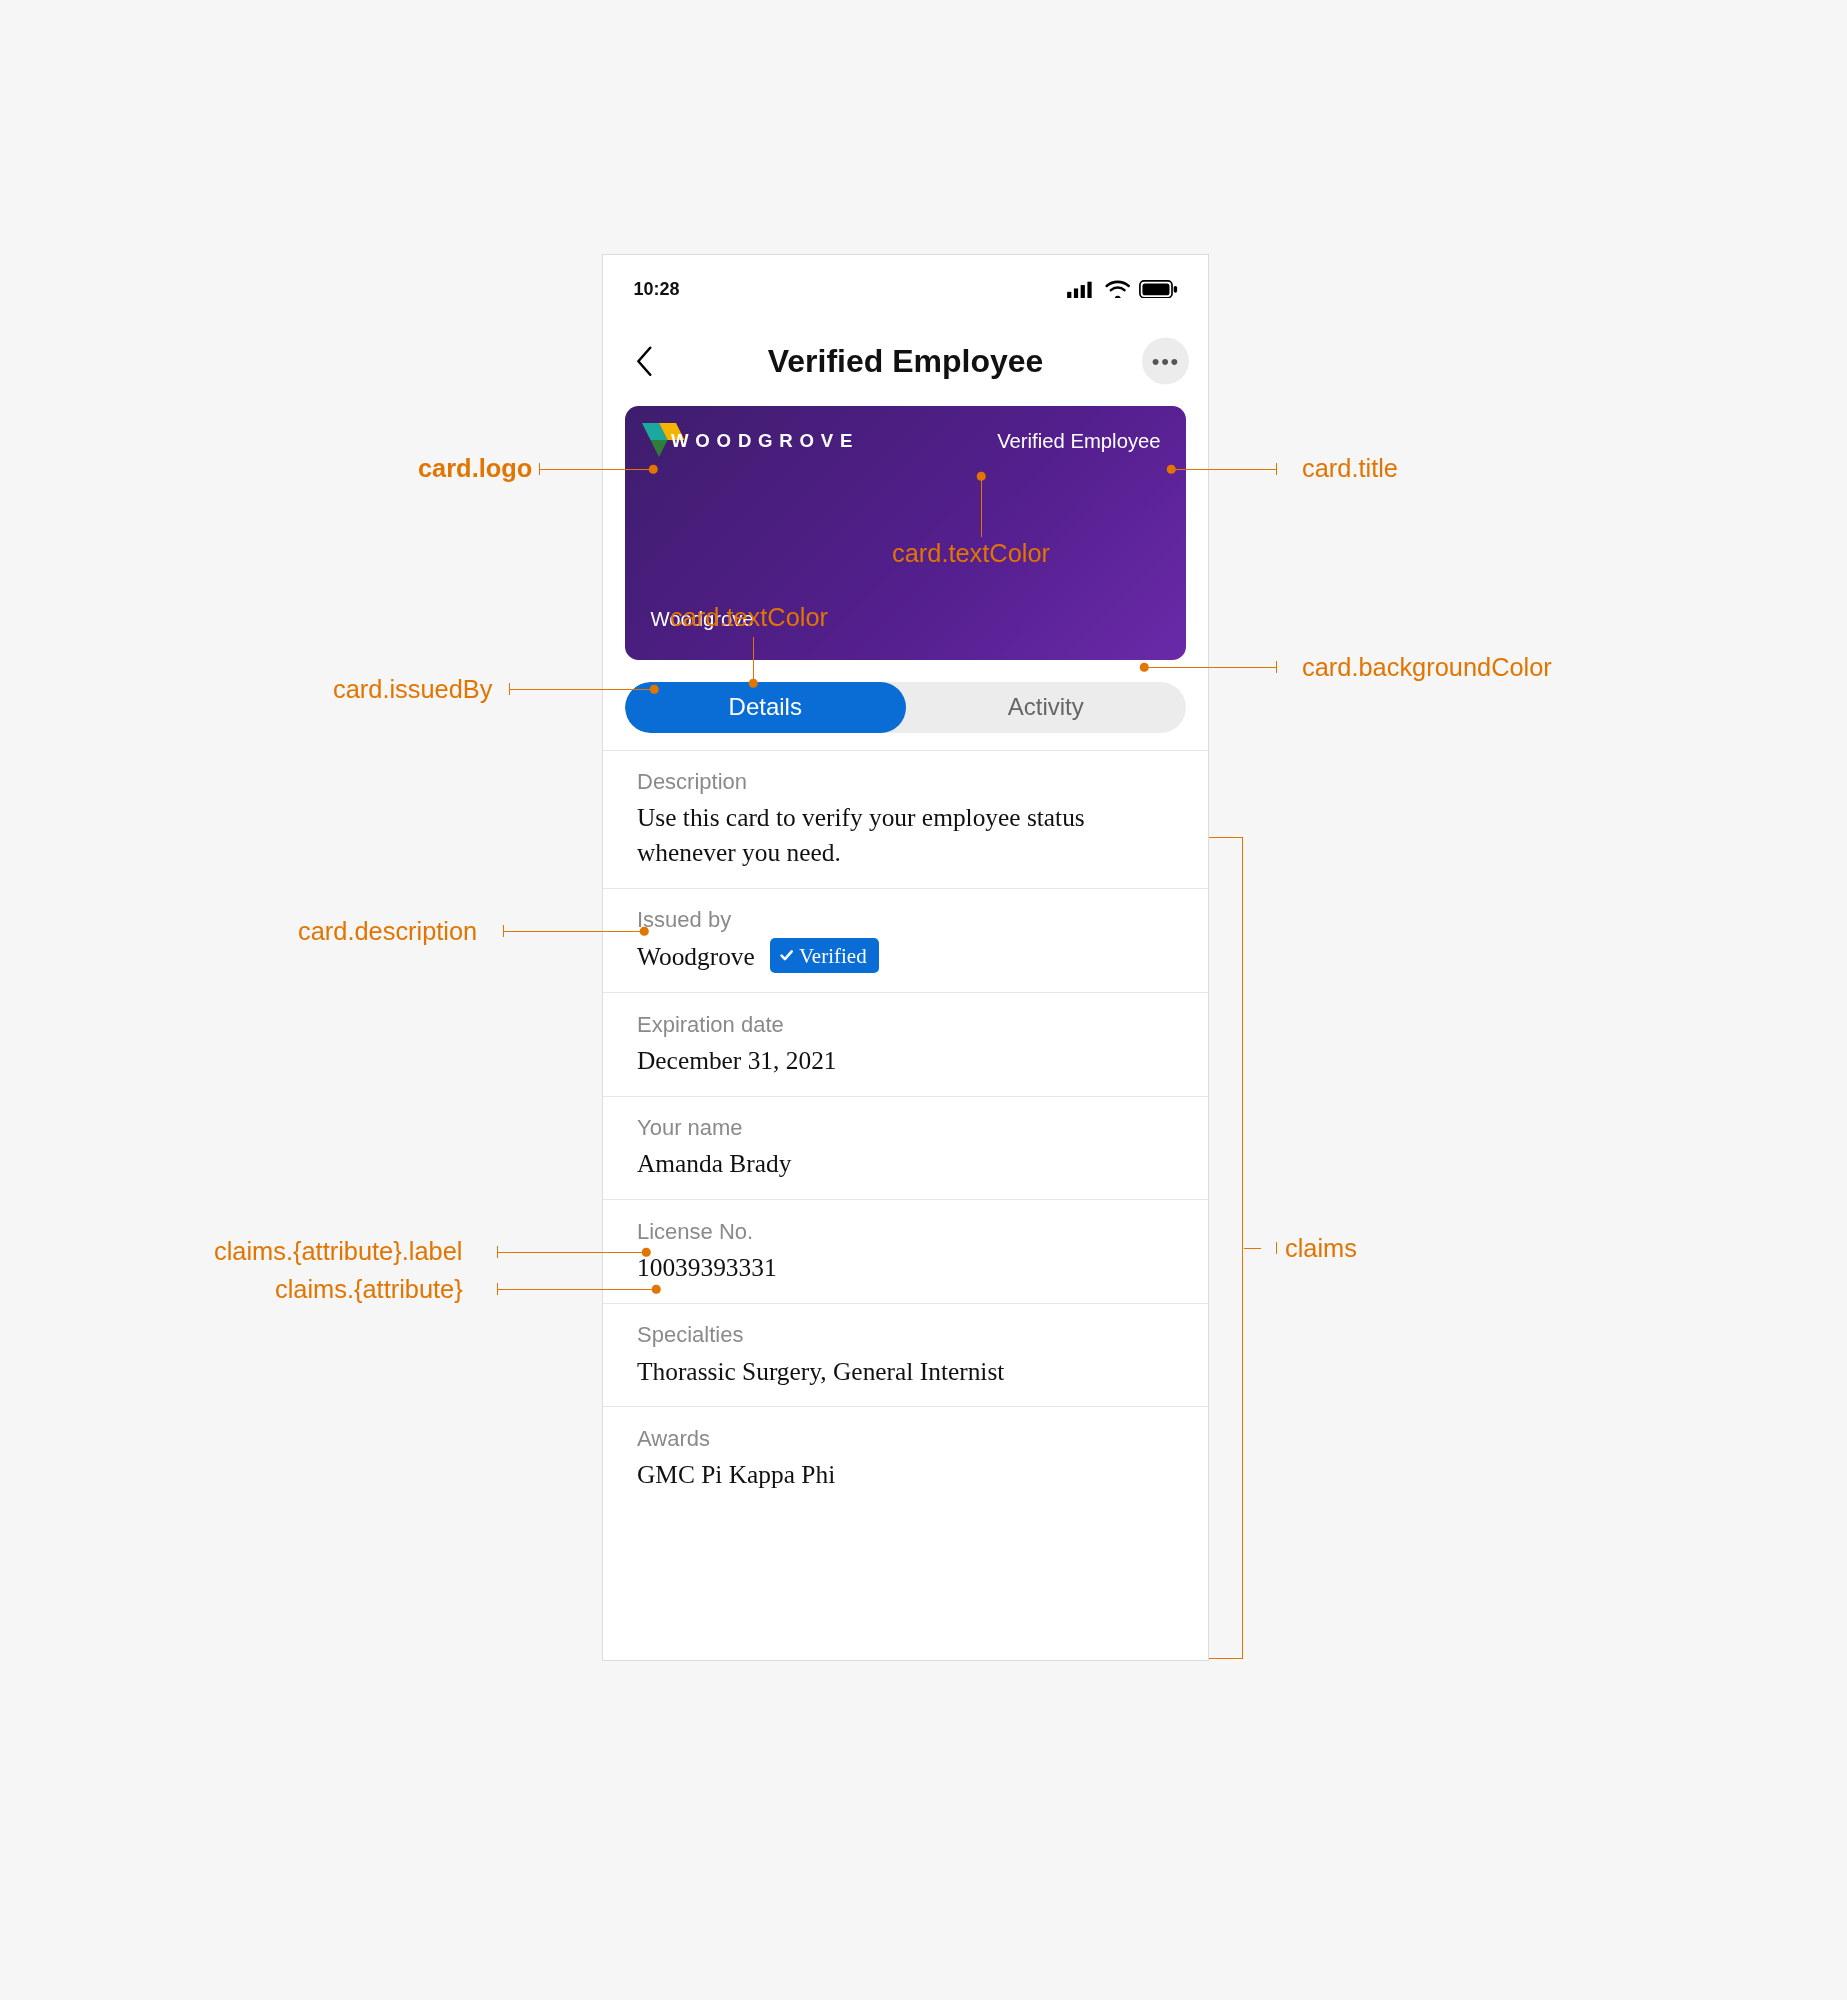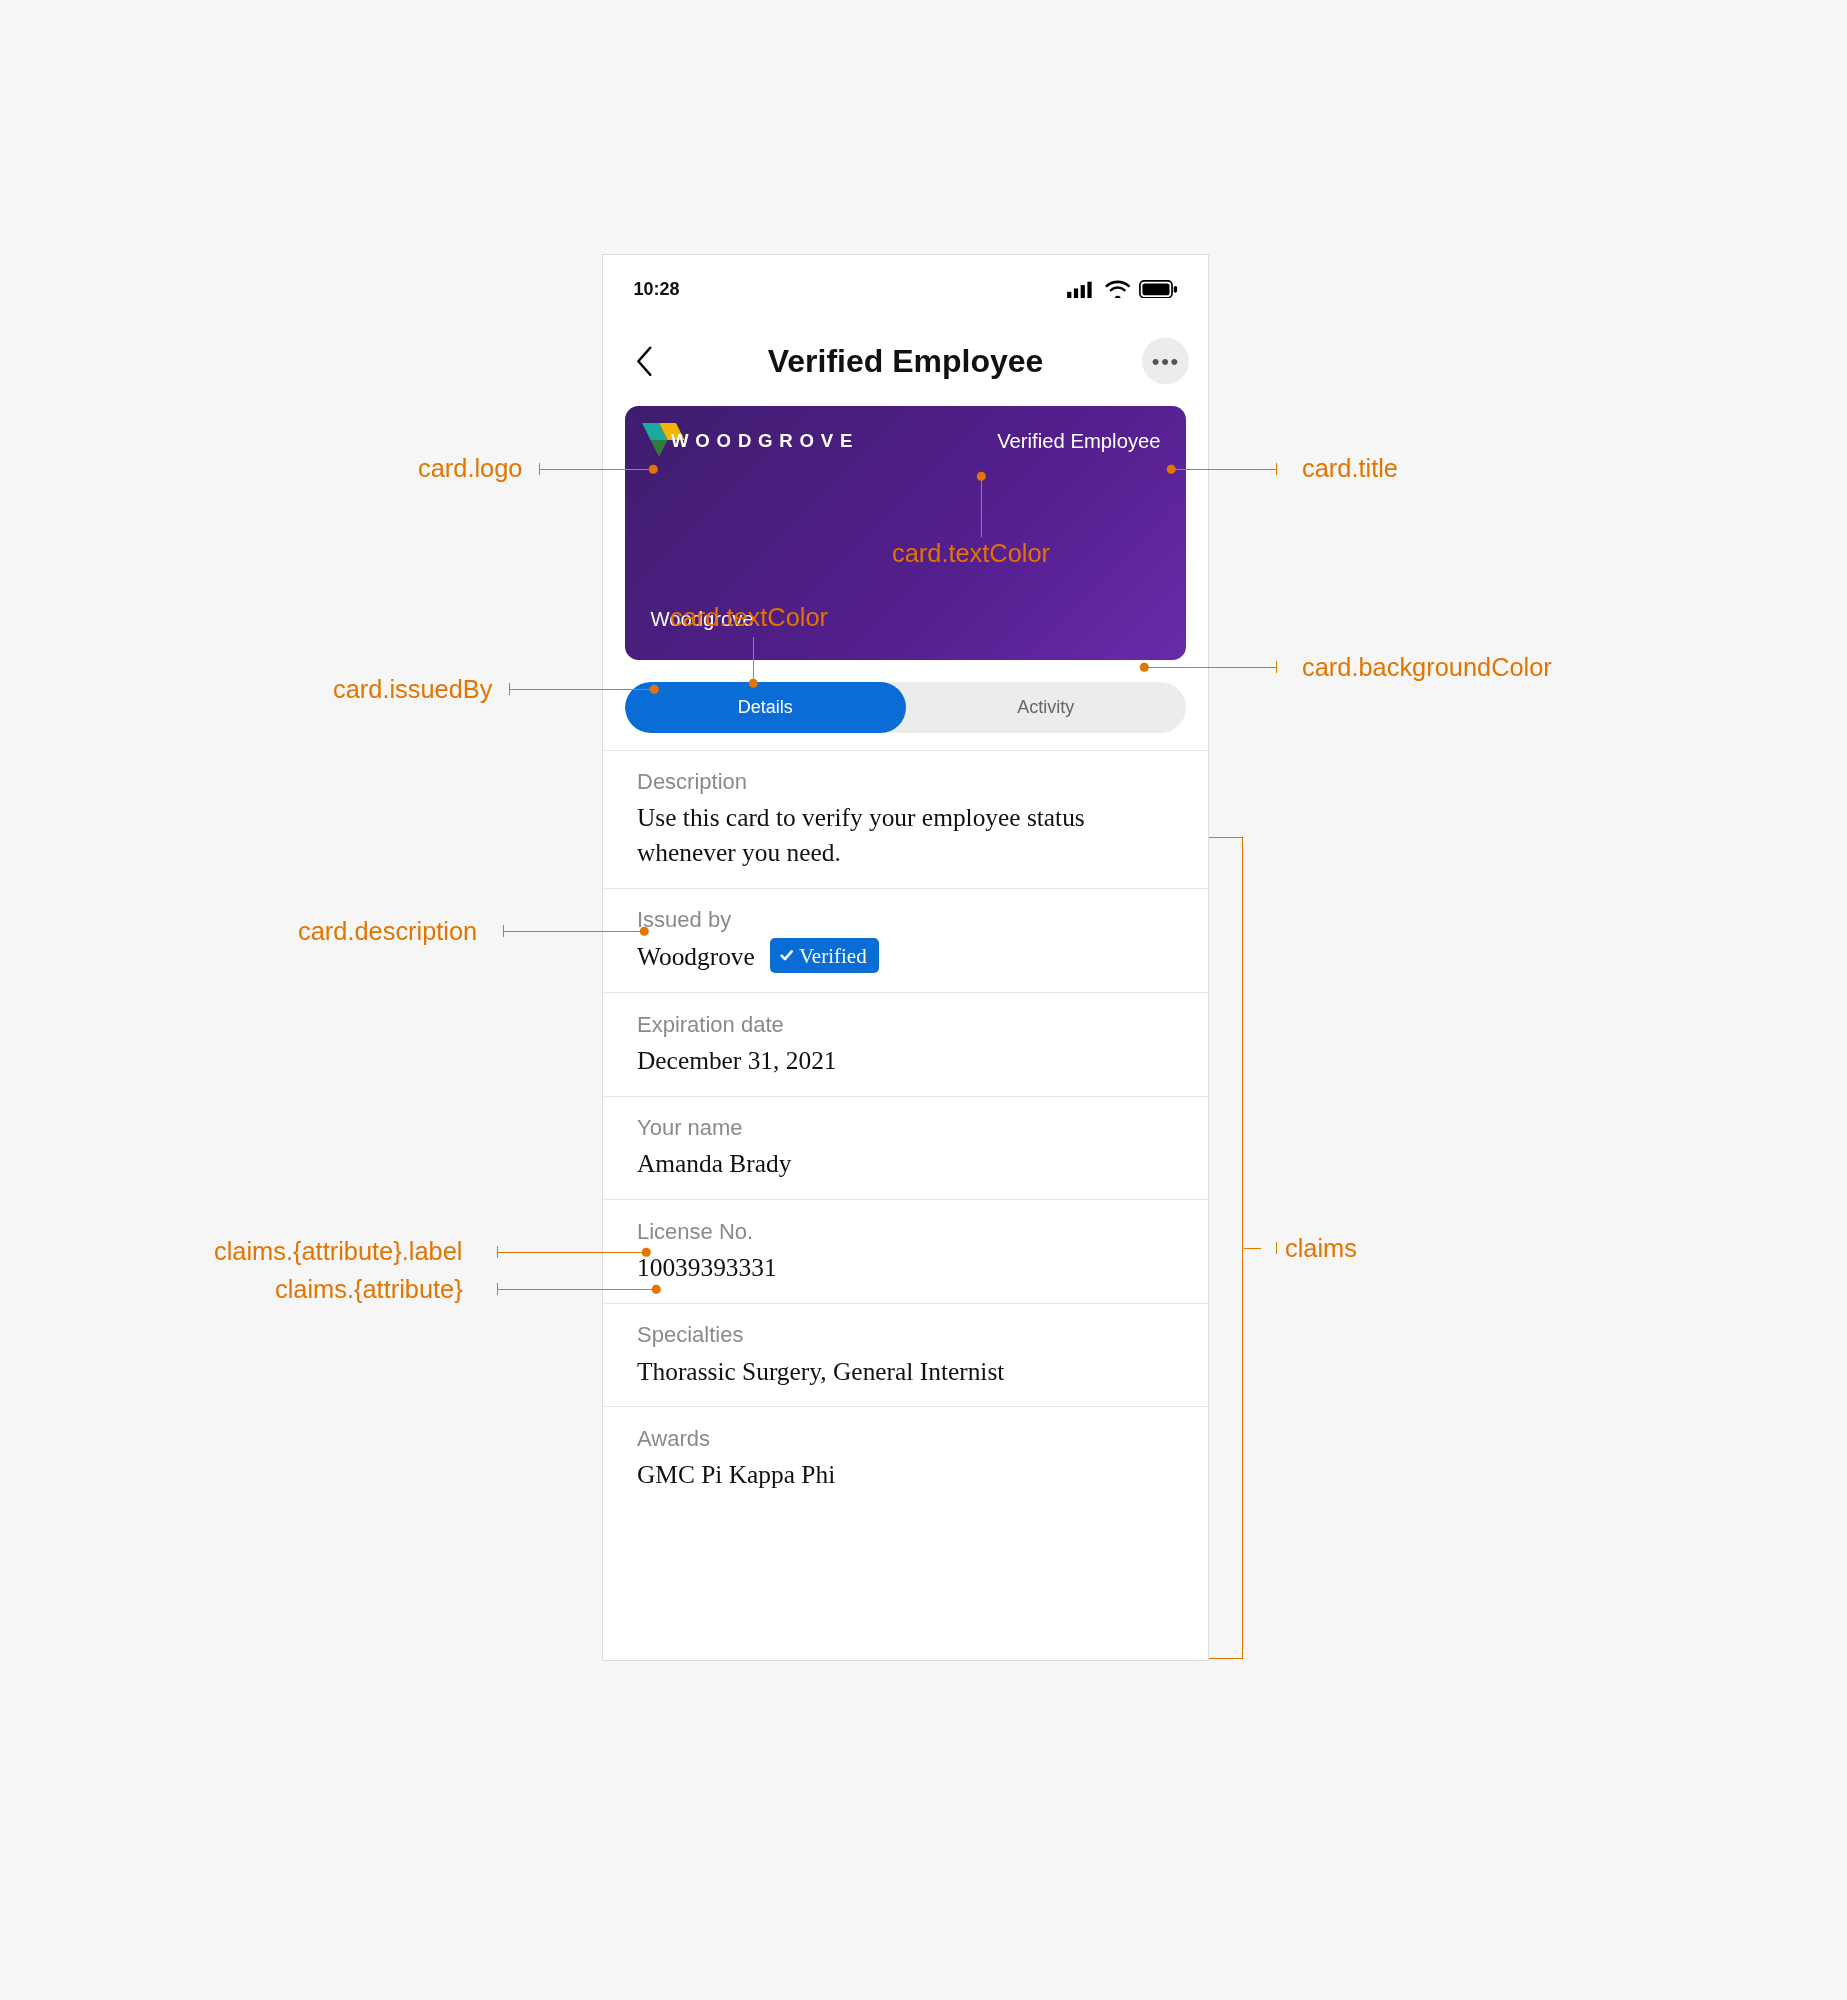--- a/index.html
+++ b/index.html
@@ -121,21 +121,21 @@
     margin: 22px 22px 0 22px;
     height: 51px;
     background: #ececec;
     border-radius: 25.4px;
     display: flex;
     overflow: hidden;
   }
   .seg-btn {
     flex: 1;
     display:flex;align-items:center;justify-content:center;
-    font-size: 18px;
+    font-size: 24px;
     color:#666;
   }
   .seg-btn.active {
     background: #0a6dd6;
     color: #fff;
     border-radius: 25.4px;
   }
 
   
   .details {
@@ -302,21 +302,21 @@
         <div class="value">Thorassic Surgery, General Internist</div>
       </div>
       <div class="row" style="border-bottom:none">
         <div class="label">Awards</div>
         <div class="value">GMC Pi Kappa Phi</div>
       </div>
     </div>
 
   </div>
 
-  <div class="callout" style="left:418px; top:454px;">card.logo</div>
+  <div class="callout" style="left:418px; top:454px;font-weight:bold;">card.logo</div>
   <div class="tick-end" style="left:539px; top:469px;"></div>
   <div class="hline" style="left:539px; top:469px; width:114px;"></div>
   <div class="dot" style="left:653px; top:469px;"></div>
 
   <div class="callout" style="left:333px; top:675px;">card.issuedBy</div>
   <div class="tick-end" style="left:509px; top:689px;"></div>
   <div class="hline" style="left:509px; top:689px; width:146px;"></div>
   <div class="dot" style="left:654px; top:689px;"></div>
 
   <div class="callout" style="left:298px; top:917px;">card.description</div>

